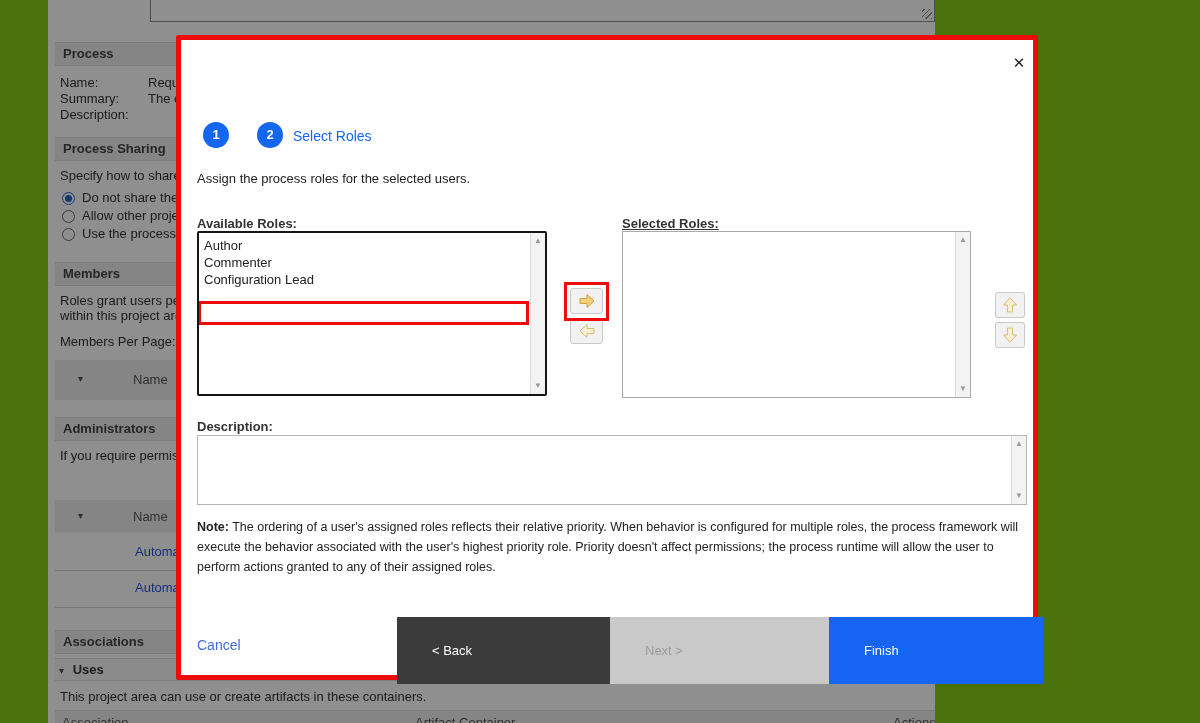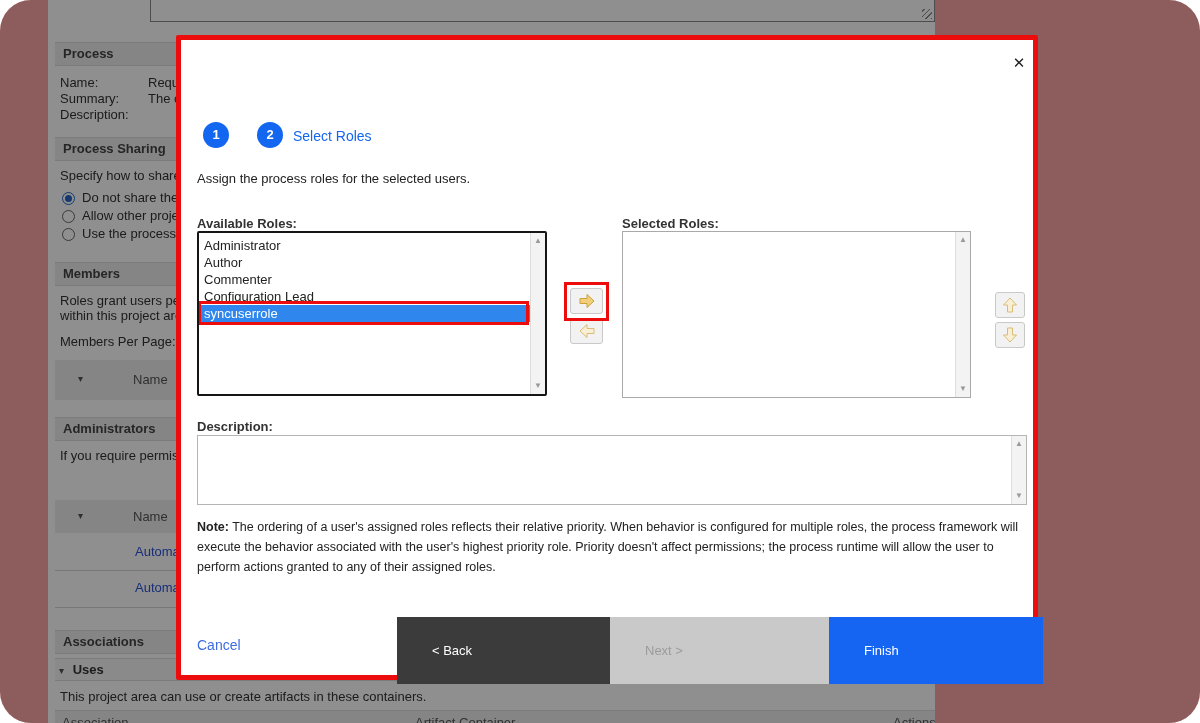--- a/index.html
+++ b/index.html
@@ -1,19 +1,19 @@
 <!DOCTYPE html>
 <html><head>
 <meta charset="utf-8">
 <style>
   * { margin:0; padding:0; box-sizing:border-box; }
   html,body { width:1200px; height:723px; overflow:hidden; }
   #screen {
     position:relative; width:1200px; height:723px; overflow:hidden;
-    background:#fca5a5; font-family:"Liberation Sans", sans-serif; color:#333;border-radius:31px;
+    background:#84cc16; font-family:"Liberation Sans", sans-serif; color:#333;
   }
   .abs { position:absolute; }
 
   
   #content-panel { left:48px; top:0; width:887px; height:723px; background:#fff; }
   #top-textarea { left:150px; top:-12px; width:785px; height:34px; background:#fff;
     border:1px solid #8a8a8a; }
   #resize-handle { right:2px; bottom:2px; width:10px; height:10px;
     background:repeating-linear-gradient(315deg,#8a8a8a 0 1px,transparent 1px 4px); }
 
@@ -54,21 +54,21 @@
   .step-circle { width:26px; height:26px; border-radius:50%; background:#1266f0;
     color:#fff; font-size:13px; font-weight:bold; text-align:center; line-height:26px; }
   #step-1 { left:22px; top:82px; }
   #step-2 { left:76px; top:82px; }
   #step-label { left:112px; top:88px; font-size:14px; color:#1266f0; }
 
   #instruction { left:16px; top:131px; font-size:13px; color:#222; }
 
   .box-label { font-size:13px; font-weight:bold; color:#333; }
   #available-label { left:16px; top:176px; }
-  #selected-label  { left:441px; top:176px; }
+  #selected-label  { left:441px; top:176px;text-decoration:underline; }
 
   #available-list-wrap { left:16px; top:191px; width:350px; height:165px;
     border:2px solid #151515; border-radius:2px; background:#fff; overflow:hidden; }
   #selected-list-wrap  { left:441px; top:191px; width:349px; height:167px;
     border:1px solid #a9a9a9; background:#fff; overflow:hidden; }
   .roles-list { position:absolute; left:0; top:0; right:15px; bottom:0; padding-top:4px; }
   .role-item { height:17px; line-height:17px; font-size:13px; padding-left:5px;
     color:#222; white-space:nowrap; cursor:default; }
   .role-item.selected { background:#2f86ec; color:#fff; }
   #role-annotation { position:absolute; left:-1px; width:331px; height:24px;
@@ -187,25 +187,23 @@
 
     <div class="abs step-circle" id="step-1">1</div>
     <div class="abs step-circle" id="step-2">2</div>
     <div class="abs" id="step-label">Select Roles</div>
 
     <div class="abs" id="instruction">Assign the process roles for the selected users.</div>
 
     <div class="abs box-label" id="available-label">Available Roles:</div>
     <div class="abs" id="available-list-wrap">
       <div class="roles-list" id="available-list">
-          <div class="role-item">Administrator</div>
           <div class="role-item">Author</div>
           <div class="role-item">Commenter</div>
           <div class="role-item">Configuration Lead</div>
-          <div class="role-item selected">syncuserrole</div>
         </div>
       <div id="role-annotation" style="top: 68px;"></div>
       <div class="sb">
         <div class="sb-up">▲</div>
         <div class="sb-down">▼</div>
       </div>
     </div>
 
     <div class="abs" id="move-red-box"></div>
     <div class="abs arrow-btn" id="move-right-btn">

